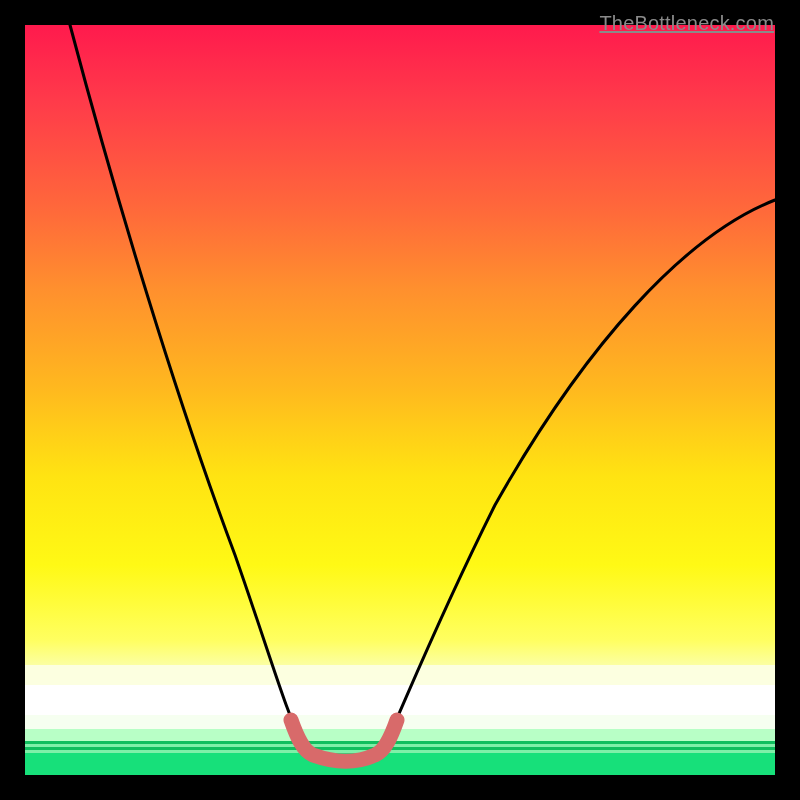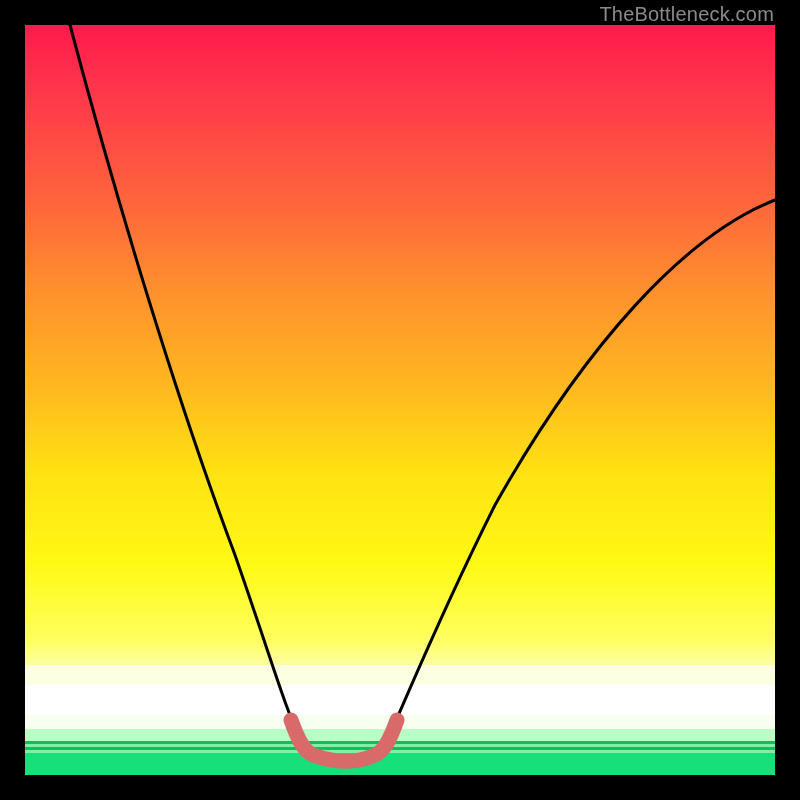--- a/index.html
+++ b/index.html
@@ -51,26 +51,27 @@
         #ffb71f 48%,
         #ffe312 60%,
         #fff915 72%,
         #ffff60 82%,
         #f8ffd6 88%,
         #ffffff 100%
       );
   }
   .watermark {
     position: absolute;
-    top: 3px;
+    top: 12px;
     right: 26px;
     color: #8a8a8a;
     font-size: 20px;
     font-weight: 500;
     letter-spacing: 0.2px;
+    text-decoration: underline;
   }
   svg.curve {
     position: absolute;
     left: 25px;
     top: 25px;
     width: 750px;
     height: 750px;
     overflow: visible;
   }
 </style>

